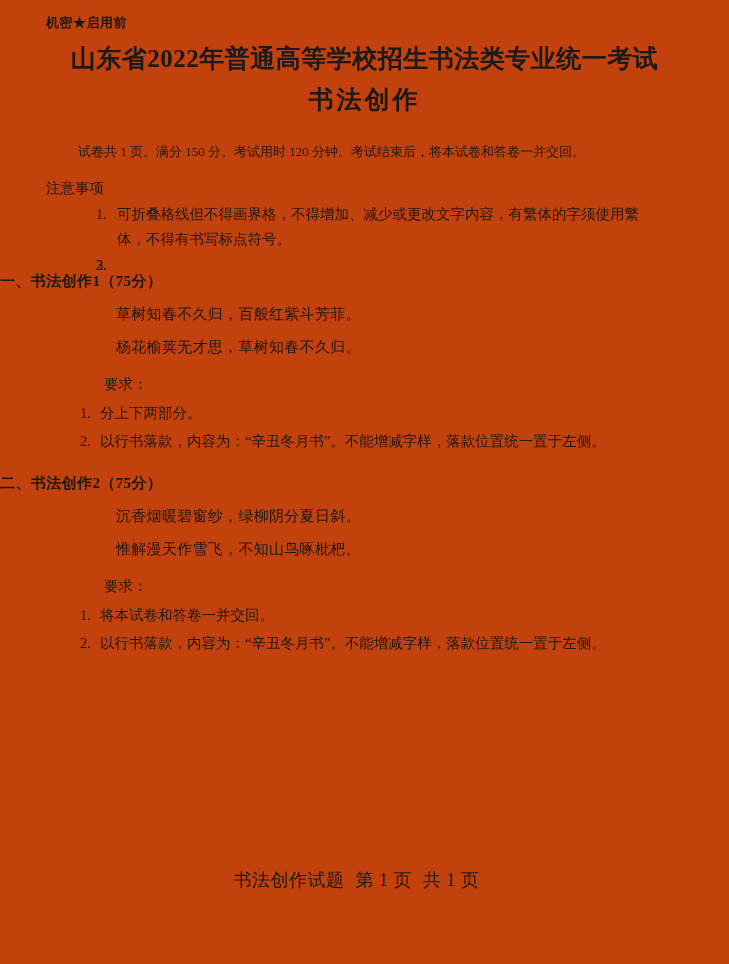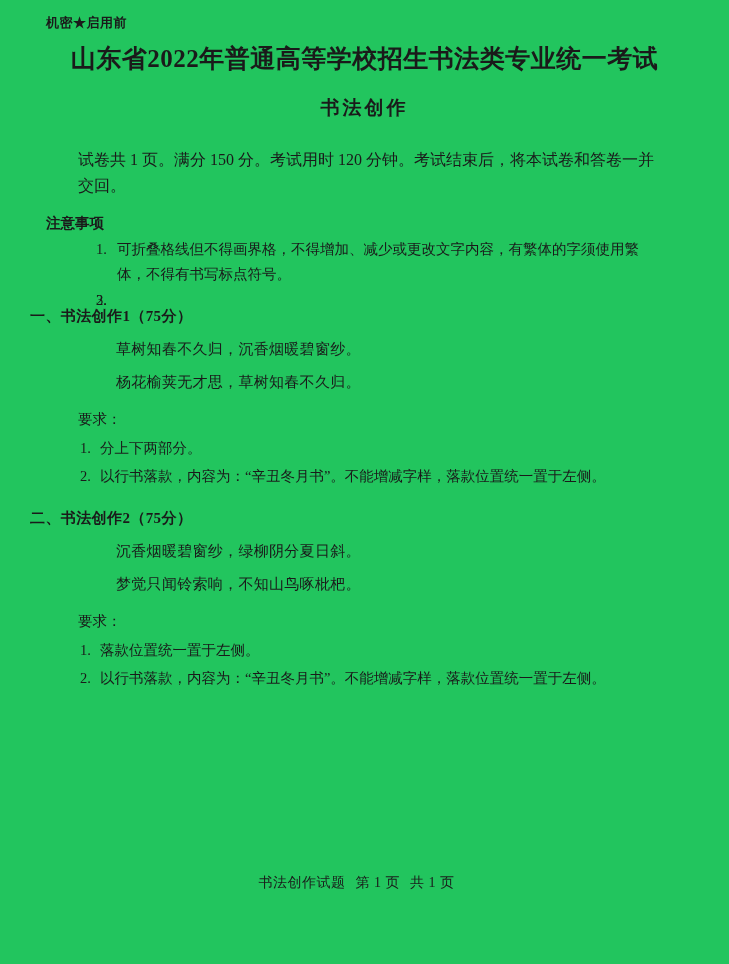--- a/index.html
+++ b/index.html
@@ -11,21 +11,21 @@
     width: 729px;
     height: 964px;
     position: relative;
     font-family: "Liberation Serif", "DejaVu Serif", serif;
     color: #1a1a1a;
     overflow: hidden;
   }
   .page {
     position: absolute;
     inset: 0;
-    background: #22c55e;
+    background: #c2410c;
     padding: 0;
   }
   .confidential {
     position: absolute;
     top: 14px;
     left: 46px;
     font-size: 13px;
     font-weight: bold;
     letter-spacing: 0.5px;
     font-family: "Liberation Serif", "DejaVu Serif", serif;
@@ -34,37 +34,37 @@
     text-align: center;
     font-size: 25px;
     font-weight: bold;
     letter-spacing: 0.5px;
     margin-top: 42px;
     padding: 0 40px;
     font-family: "Liberation Serif", "DejaVu Serif", serif;
   }
   .title-sub {
     text-align: center;
-    font-size: 19px;
+    font-size: 25px;
     font-weight: bold;
     letter-spacing: 3px;
-    margin-top: 20px;
+    margin-top: 8px;
     font-family: "Liberation Sans", "DejaVu Sans", sans-serif;
   }
   .exam-info {
     margin-top: 26px;
     padding: 0 75px 0 78px;
-    font-size: 16px;
+    font-size: 13px;
     line-height: 1.6;
   }
   .notice-title {
     margin-top: 16px;
     padding-left: 46px;
     font-size: 14.5px;
-    font-weight: bold;
+    font-weight: normal;
   }
   .notice-list {
     margin: 4px 0 0 0;
     padding: 0 70px 0 96px;
     list-style: none;
     font-size: 14.5px;
     line-height: 1.72;
   }
   .notice-list li {
     position: relative;
@@ -74,33 +74,32 @@
   }
   .notice-list li .num {
     position: absolute;
     left: 0;
     top: 0;
   }
   .section {
     margin-top: 20px;
   }
   .section-head {
-    padding-left: 30px;
     font-size: 15px;
     font-weight: bold;
     letter-spacing: 0.4px;
   }
   .poem-line {
     padding-left: 116px;
     font-size: 15px;
     margin-top: 14px;
     letter-spacing: 0.3px;
   }
   .req-label {
-    padding-left: 78px;
+    padding-left: 104px;
     font-size: 14.5px;
     margin-top: 18px;
   }
   .req-list {
     margin: 6px 0 0 0;
     padding: 0 60px 0 80px;
     list-style: none;
     font-size: 14.5px;
     line-height: 1.8;
   }
@@ -113,21 +112,21 @@
     position: absolute;
     left: 0;
     top: 0;
   }
   .footer {
     position: absolute;
     bottom: 72px;
     left: 0;
     right: 16px;
     text-align: center;
-    font-size: 14px;
+    font-size: 18px;
     letter-spacing: 0.5px;
   }
   .footer span { margin: 0 3px; }
 </style>
 </head>
 <body>
 
 <div class="page">
 
   <div class="confidential">机密★启用前</div>
@@ -146,44 +145,44 @@
     <li>
       <span class="num">2.</span>
     </li>
     <li>
       <span class="num">3.</span>
     </li>
   </ul>
 
   <div class="section">
     <div class="section-head">一、书法创作1（75分）</div>
-    <div class="poem-line">草树知春不久归，沉香烟暖碧窗纱。</div>
+    <div class="poem-line">草树知春不久归，百般红紫斗芳菲。</div>
     <div class="poem-line">杨花榆荚无才思，草树知春不久归。</div>
     <div class="req-label">要求：</div>
     <ul class="req-list">
       <li>
         <span class="num">1.</span>
         <span>分上下两部分。</span>
       </li>
       <li>
         <span class="num">2.</span>
         <span>以行书落款，内容为：“辛丑冬月书”。不能增减字样，落款位置统一置于左侧。</span>
       </li>
     </ul>
   </div>
 
   <div class="section">
     <div class="section-head">二、书法创作2（75分）</div>
     <div class="poem-line">沉香烟暖碧窗纱，绿柳阴分夏日斜。</div>
-    <div class="poem-line">梦觉只闻铃索响，不知山鸟啄枇杷。</div>
+    <div class="poem-line">惟解漫天作雪飞，不知山鸟啄枇杷。</div>
     <div class="req-label">要求：</div>
     <ul class="req-list">
       <li>
         <span class="num">1.</span>
-        <span>落款位置统一置于左侧。</span>
+        <span>将本试卷和答卷一并交回。</span>
       </li>
       <li>
         <span class="num">2.</span>
         <span>以行书落款，内容为：“辛丑冬月书”。不能增减字样，落款位置统一置于左侧。</span>
       </li>
     </ul>
   </div>
 
   <div class="footer">
     <span>书法创作试题</span>

